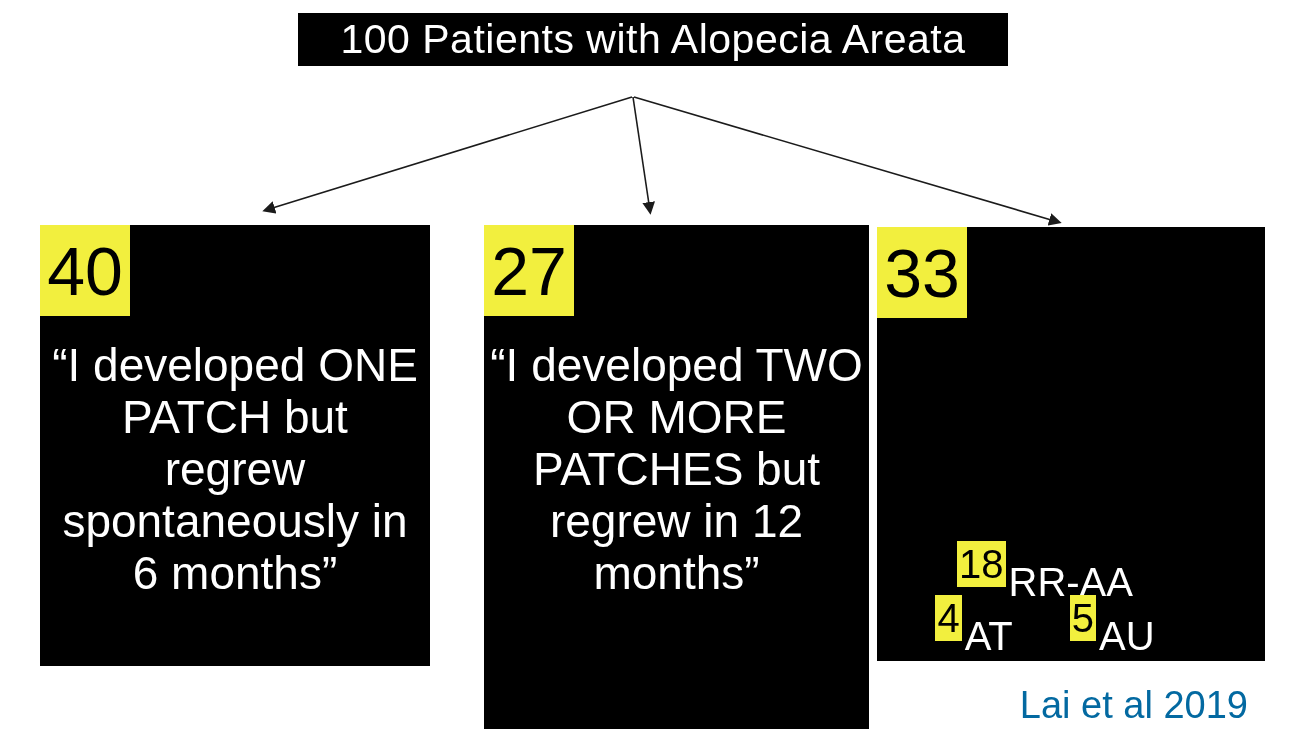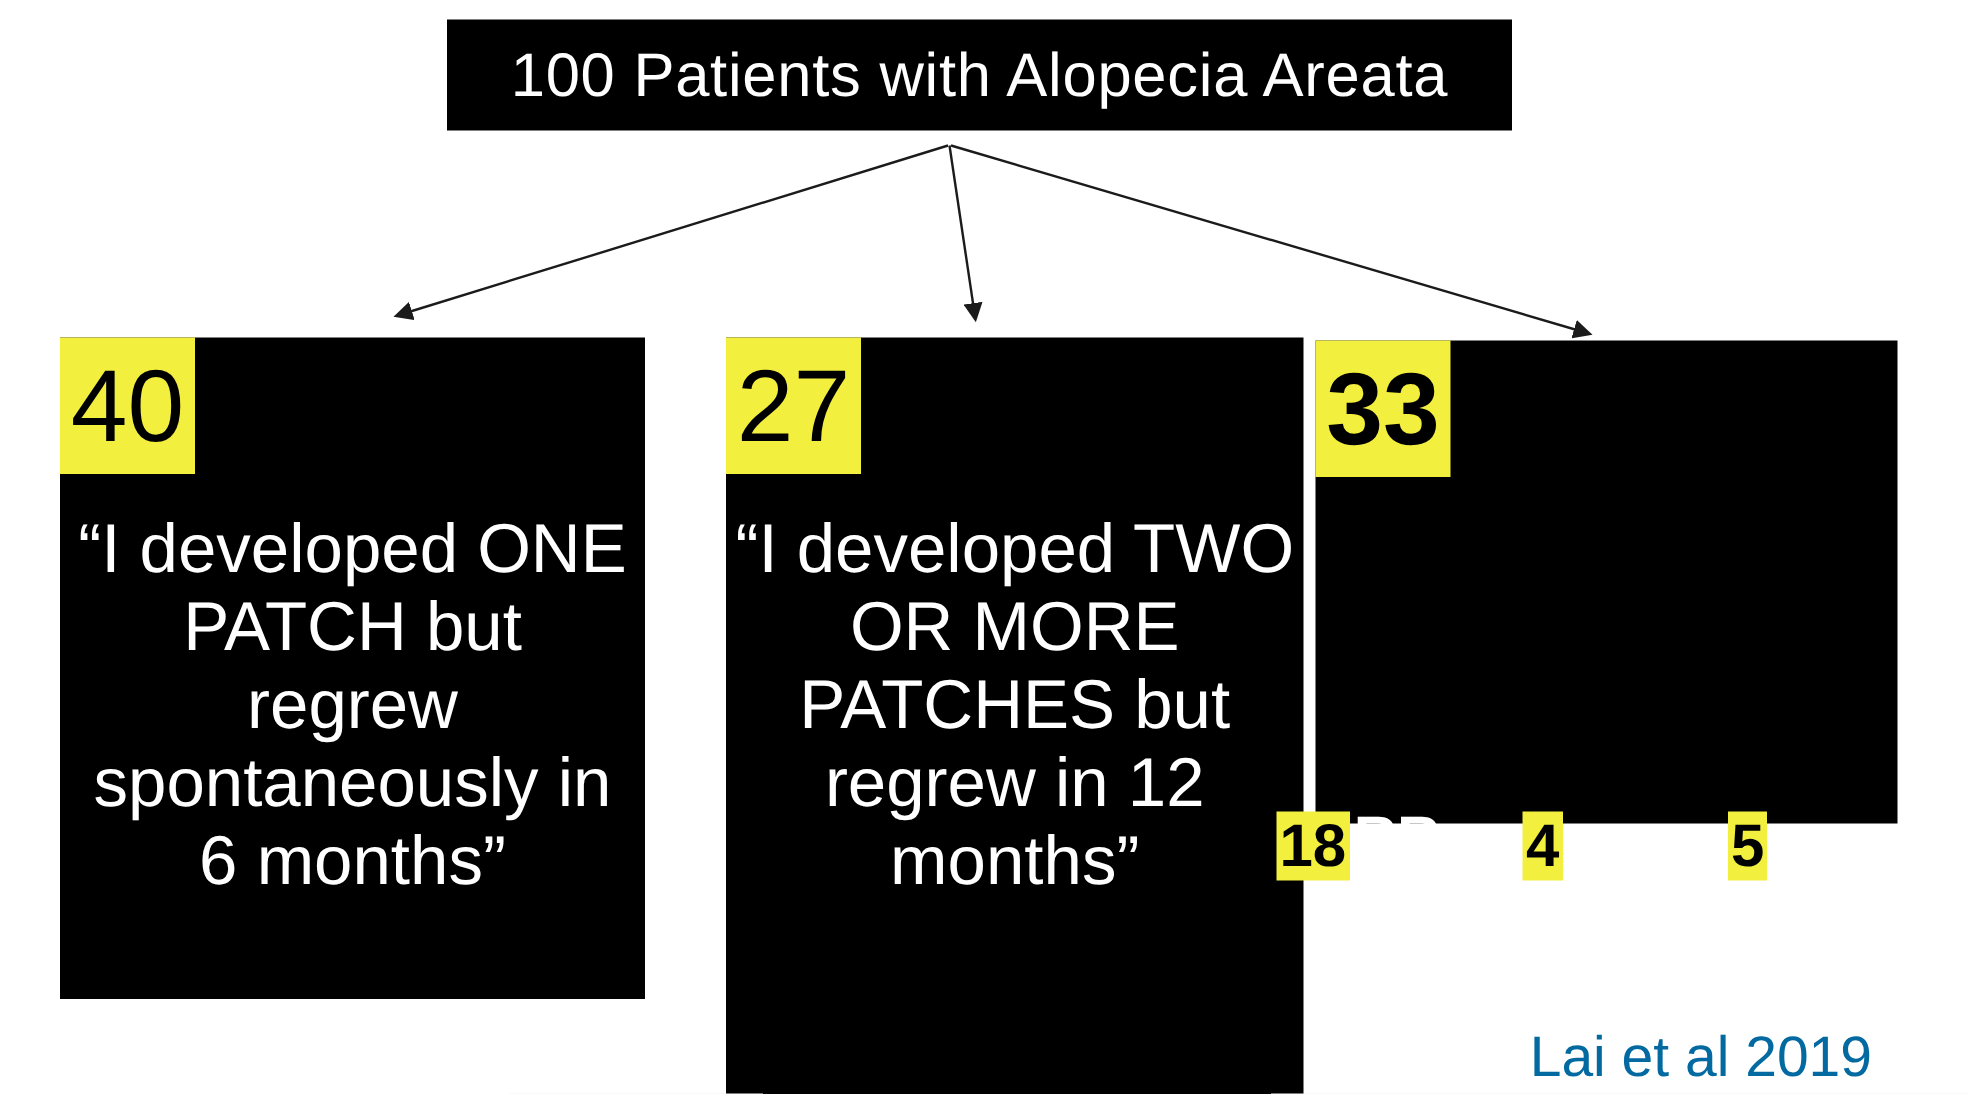--- a/index.html
+++ b/index.html
@@ -10,46 +10,46 @@
     --arrow:#1B1B1B;
     --page-background:#FFFFFF;
   }
   *{margin:0;padding:0;box-sizing:border-box;}
   body{background:#e8e8e8;font-family:"Liberation Sans",sans-serif;}
   .stage{
     position:relative;width:1312px;height:729px;background:var(--page-background);
     overflow:hidden;font-family:"Liberation Sans",sans-serif;
   }
   .title-box{
-    position:absolute;left:298px;top:13px;width:710px;height:74px;
+    position:absolute;left:298px;top:13px;width:710px;height:53px;
     background:var(--box-background);color:var(--box-text);
     display:flex;align-items:center;justify-content:center;
     font-size:41px;letter-spacing:0.5px;
   }
   .arrows{position:absolute;left:0;top:0;width:1312px;height:729px;pointer-events:none;}
   .group-box{
     position:absolute;background:var(--box-background);color:var(--box-text);
   }
   .box1{left:40px;top:225px;width:390px;height:441px;}
   .box2{left:484px;top:225px;width:385px;height:531px;}
-  .box3{left:877px;top:227px;width:388px;height:322px;font-weight:bold;}
+  .box3{left:877px;top:227px;width:388px;height:434px;}
   .count-chip{
     position:absolute;left:0;top:0;width:90px;height:91px;
     background:var(--highlight);color:var(--badge-text);
     font-size:68px;display:flex;align-items:center;justify-content:center;text-align:right;
   }
   .quote{
     position:absolute;left:0;right:0;top:114px;
     text-align:center;font-size:46px;line-height:52px;
     white-space:pre-line;color:var(--box-text);
   }
   .box3 .quote{top:120px;}
   .stats{
     position:absolute;left:0;right:0;top:314px;
-    display:flex;flex-direction:row;align-items:center;gap:8px;
+    display:flex;flex-direction:column;align-items:center;gap:8px;
     font-size:40px;
   }
   .stat-row{display:flex;align-items:center;position:relative;left:-26px;height:46px;}
   .stat-chip{
     background:var(--highlight);color:var(--badge-text);
     padding:0 2px;line-height:46px;height:46px;display:inline-block;
   }
   .stat-label{color:var(--box-text);margin-left:3px;line-height:46px;margin-top:35px;}
   .stat-gap{display:inline-block;width:57px;}
   .caption{

